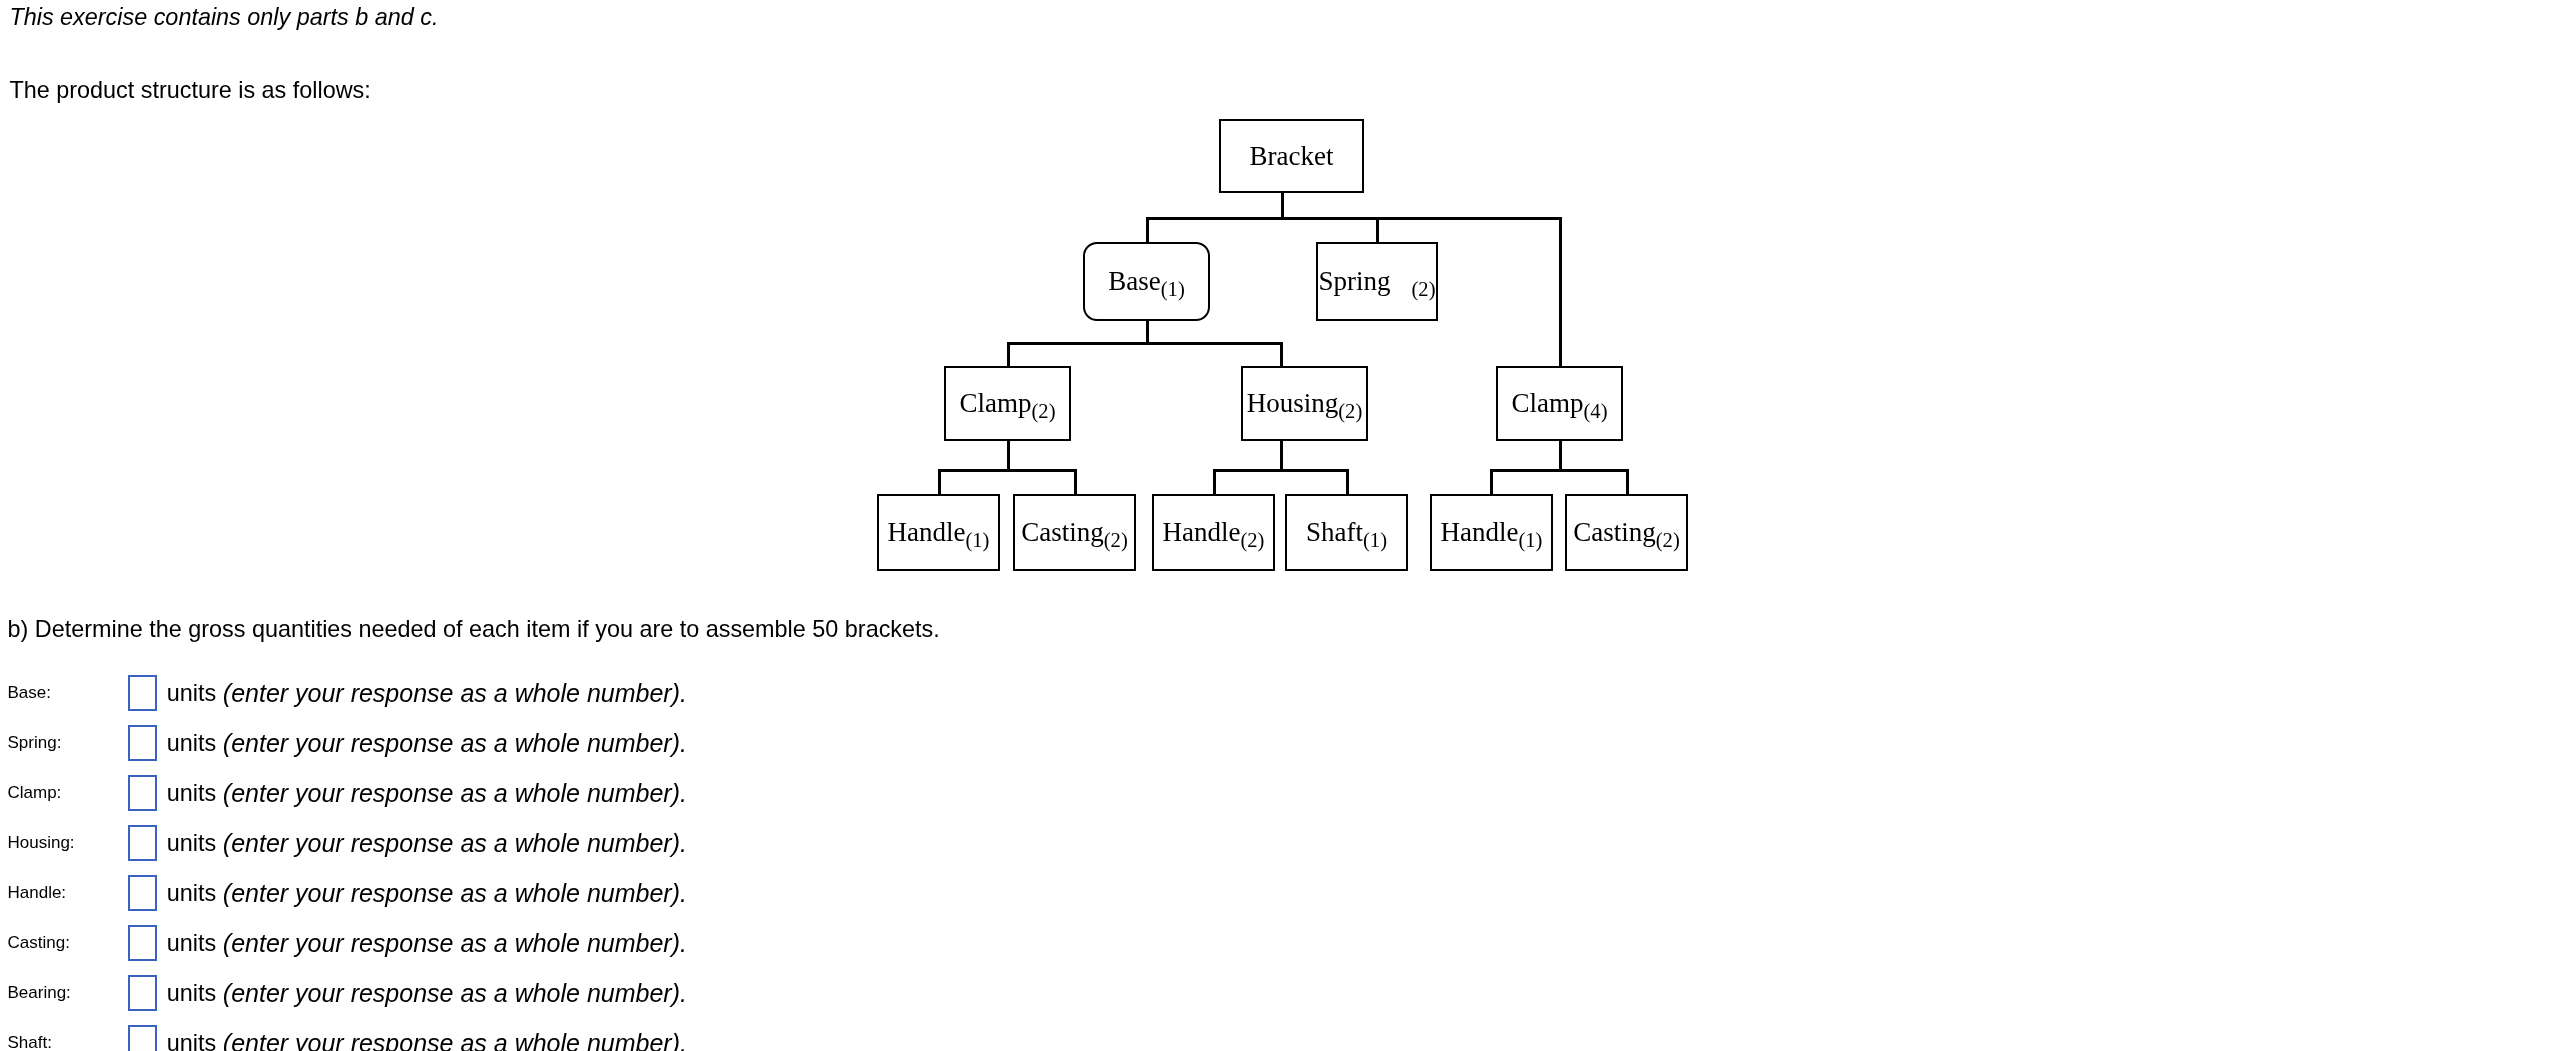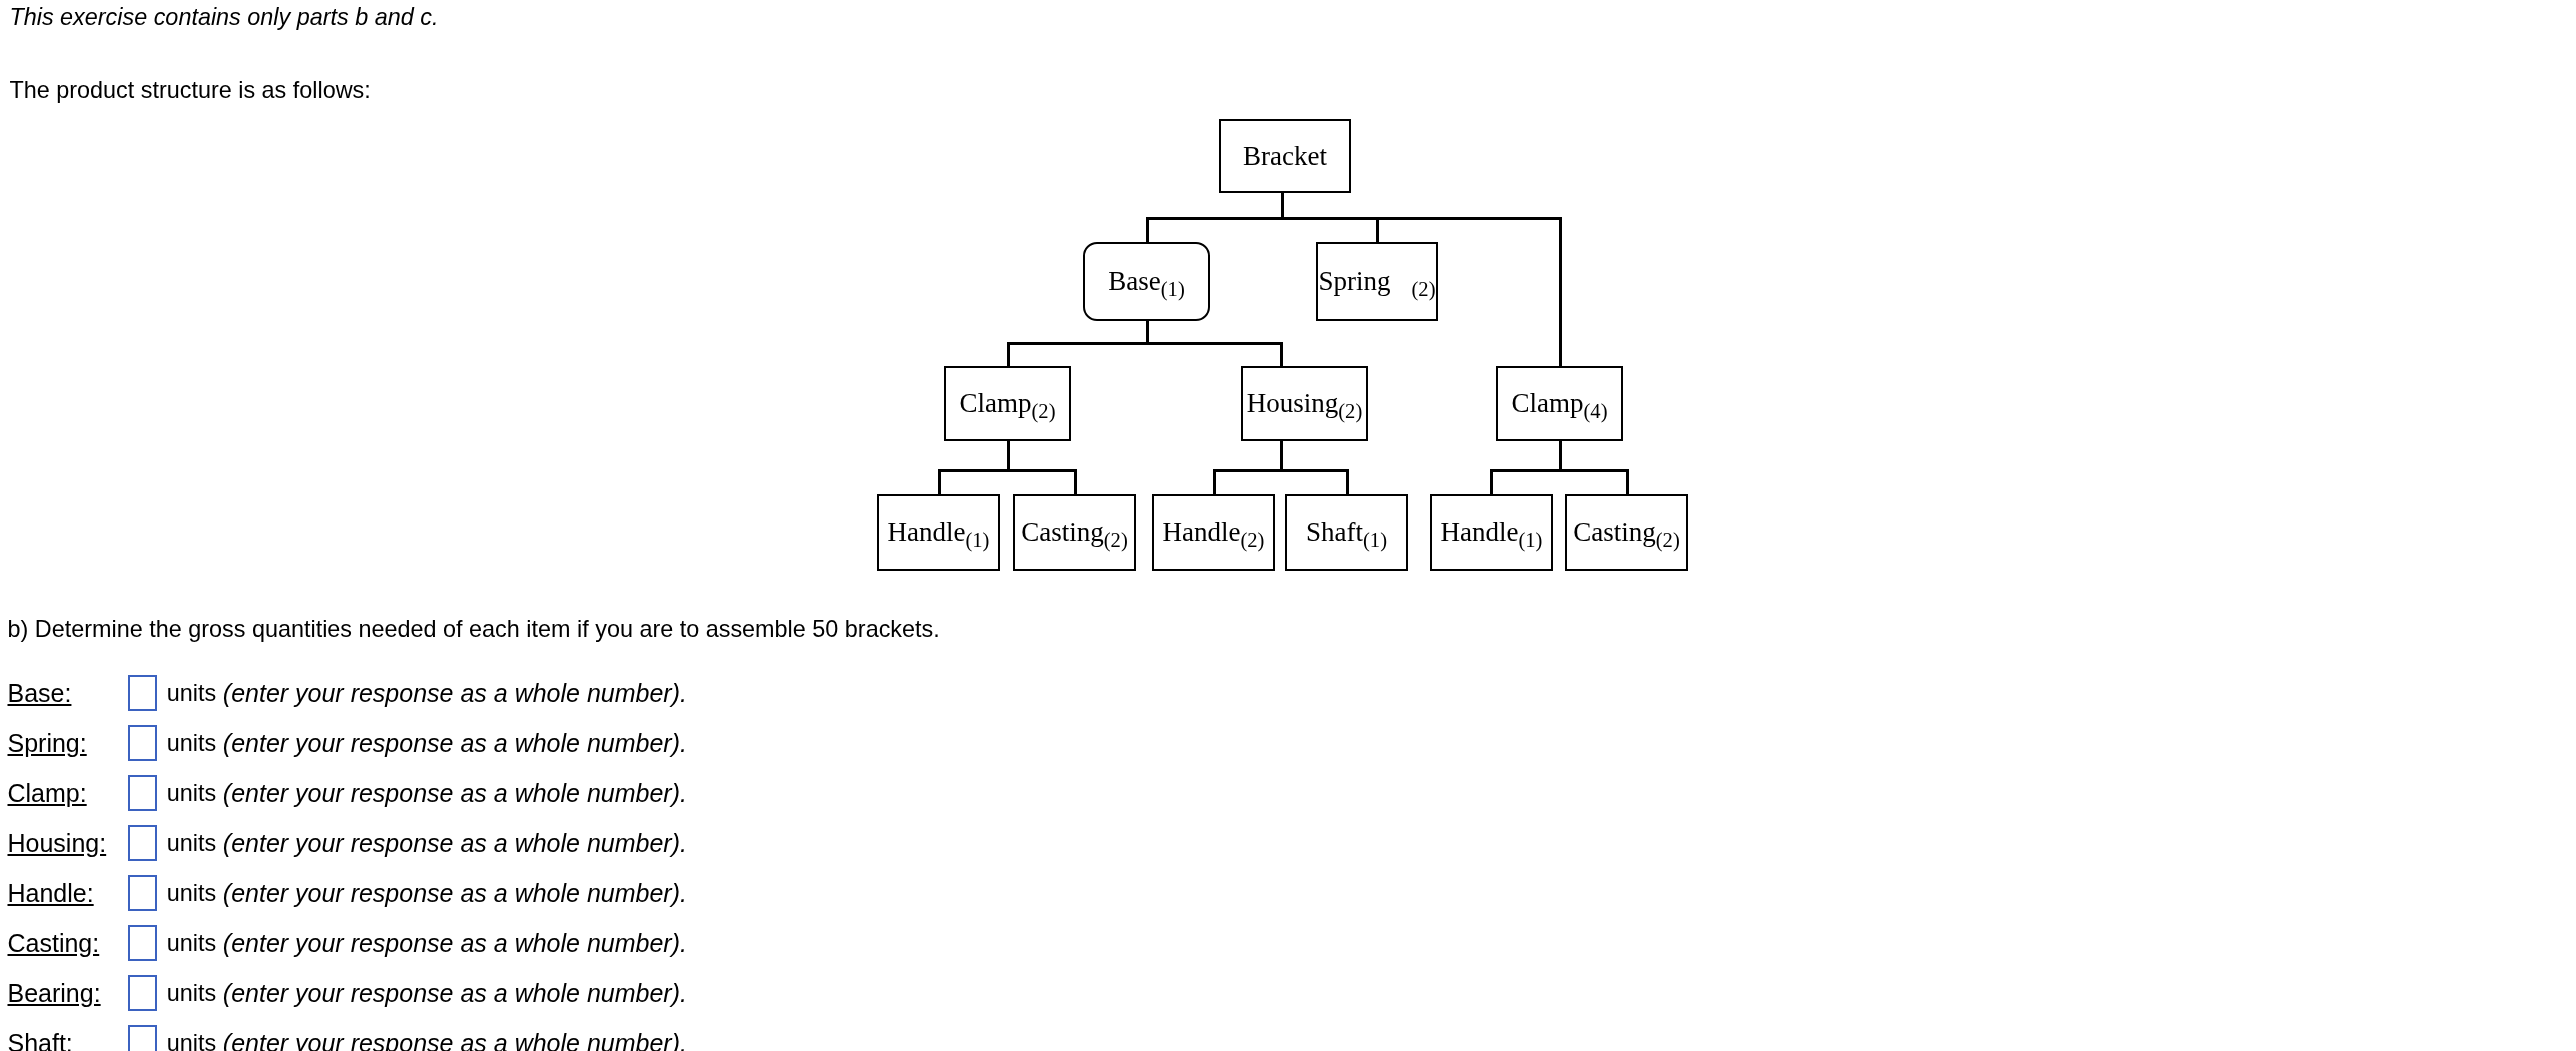--- a/index.html
+++ b/index.html
@@ -87,23 +87,22 @@
     top: 668px;
   }
   .answer-row {
     height: 50px;
     display: flex;
     align-items: center;
     white-space: nowrap;
   }
   .answer-row .item-label {
     width: 120px;
-    font-size: 25px;
+    font-size: 17px;
     flex: 0 0 120px;
-    text-decoration: underline;
   }
   .answer-row .answer-input {
     width: 29px;
     height: 36px;
     border: 2.8px solid #3b62c0;
     background: #ffffff;
     box-sizing: border-box;
     flex: 0 0 29px;
     padding: 0;
     font-family: "Liberation Sans", sans-serif;
@@ -121,21 +120,21 @@
     margin-left: 6.6px;
   }
 </style>
 </head>
 <body>
 
 <div class="intro-italic">This exercise contains only parts b and c.</div>
 <div class="intro-plain">The product structure is as follows:</div>
 
 <div id="bom-tree">
-    <div class="node" style="left: 1219px; top: 119px; width: 132px; height: 74px;">
+    <div class="node" style="left: 1219px; top: 119px; width: 145px; height: 74px;">
       <span class="lbl">Bracket</span>
     </div>
     <div class="node" style="left: 1083px; top: 242px; width: 127px; height: 79px; border-radius: 14px;">
       <span class="lbl">Base</span>
       <span class="qty">(1)</span>
     </div>
     <div class="node" style="left: 1316px; top: 242px; width: 122px; height: 79px; gap: 21px;">
       <span class="lbl">Spring</span>
       <span class="qty">(2)</span>
     </div>

